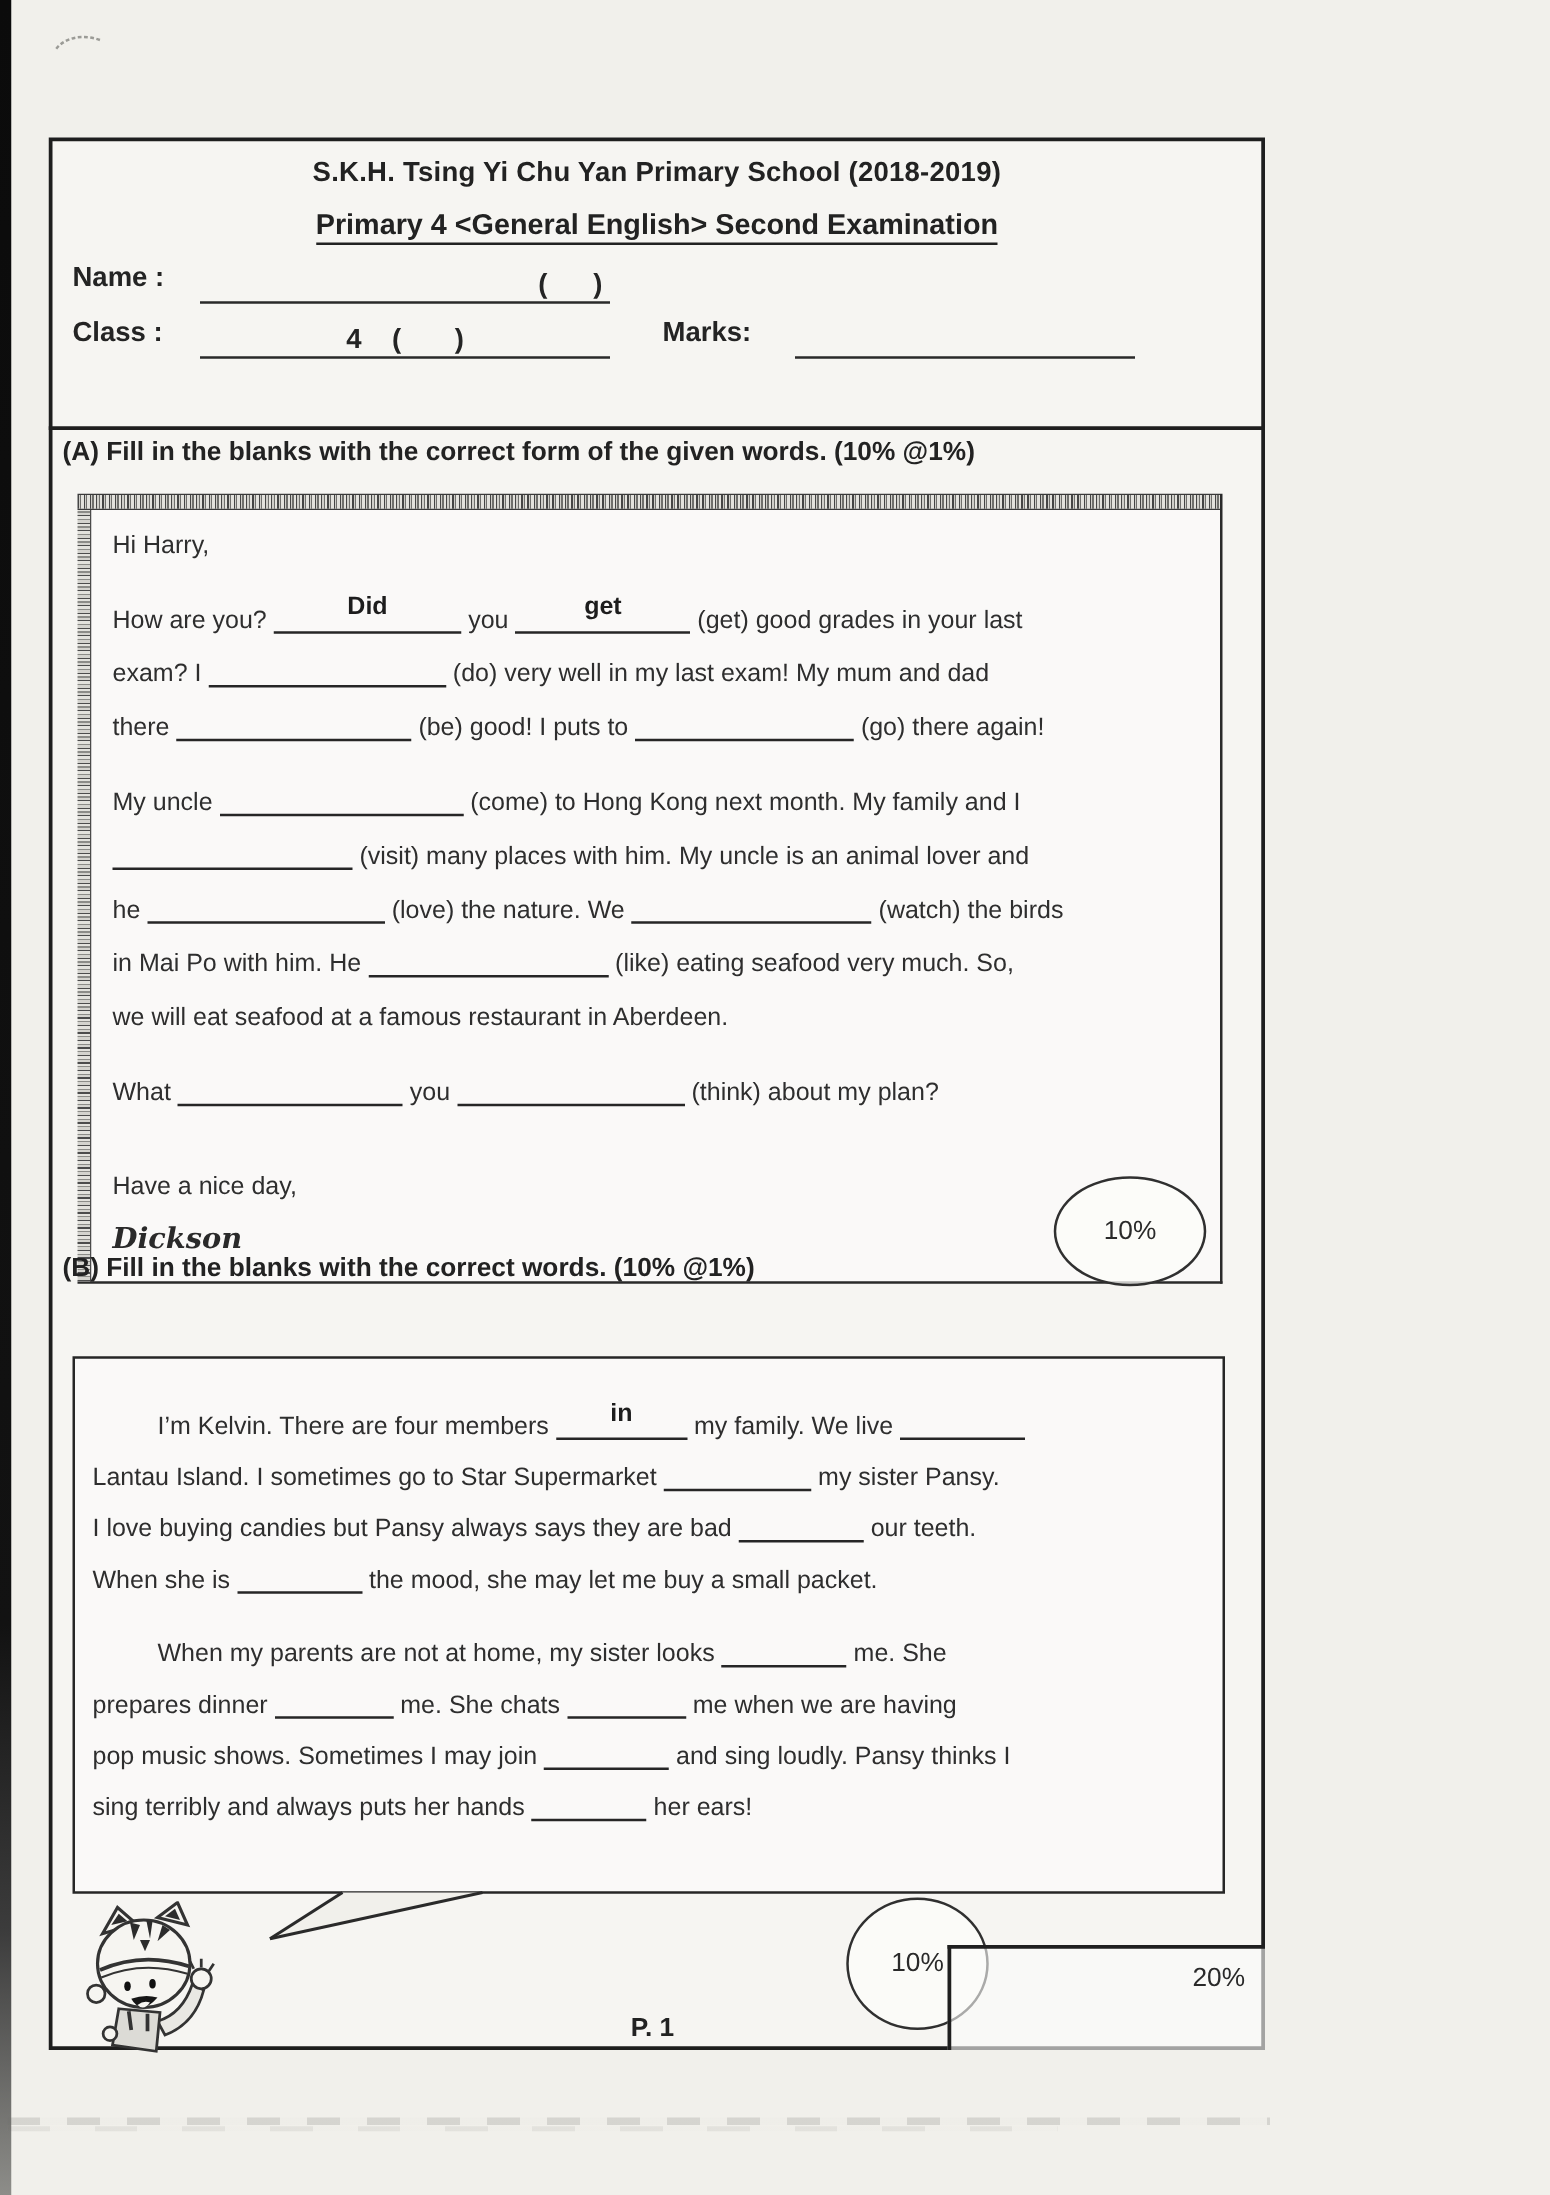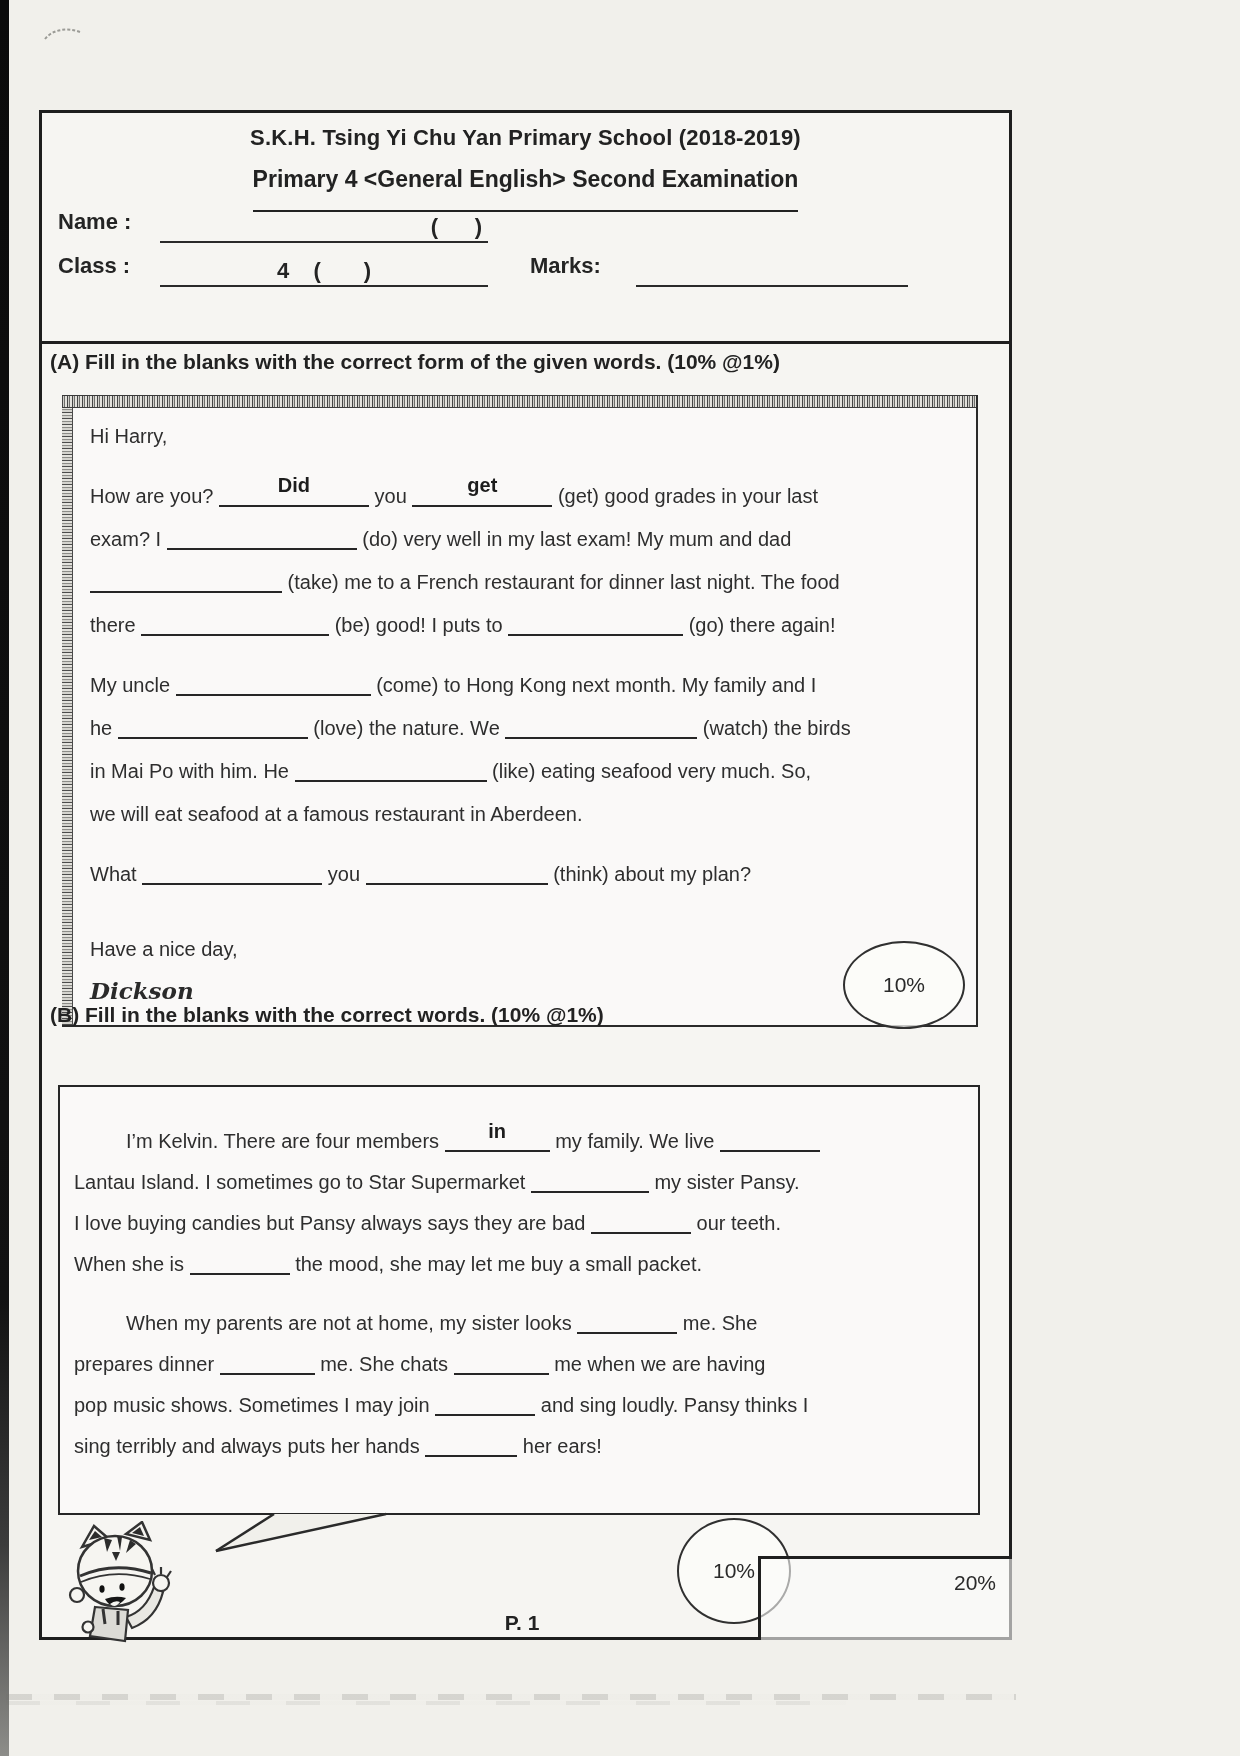--- a/index.html
+++ b/index.html
@@ -30,21 +30,21 @@
   }
   .outer {
     position:absolute; left:39px; top:110px; width:973px; height:1530px;
     border:3px solid #1e1e1e;
     background: rgba(255,255,255,.35);
   }
   .title { position:absolute; top:12px; left:0; right:0; text-align:center;
     font-size:22px; font-weight:bold; letter-spacing:.2px; color:#222; }
   .subtitle { position:absolute; top:53px; left:0; right:0; text-align:center;
     font-size:23px; font-weight:bold; color:#222; }
-  .subtitle span { border-bottom:2.5px solid #222; padding-bottom:18px; }
+  .subtitle span { border-bottom:2.5px solid #222; padding-bottom:2px; }
   .frow { position:absolute; left:0; width:100%; height:36px; }
   .flabel { position:absolute; font-size:22px; font-weight:bold; white-space:pre; color:#242424; }
   .fline { position:absolute; top:2px; height:32px; border-bottom:2.5px solid #2a2a2a; }
   .fline-text { position:absolute; left:0; right:0; bottom:1px; font-size:22px;
     font-weight:bold; white-space:pre; text-align:center; color:#242424; }
   .fline-paren { position:absolute; right:6px; bottom:1px; font-size:22px;
     font-weight:bold; white-space:pre; color:#242424; }
   .divider { position:absolute; left:-3px; right:-3px; top:228px; border-top:3px solid #1f1f1f; }
   .sechead { position:absolute; left:8px; font-size:21px; font-weight:bold; color:#222; white-space:nowrap; }
   .sechead.a { top:237px; }
@@ -146,23 +146,23 @@
 
     <div class="sechead a">(A) Fill in the blanks with the correct form of the given words. (10% @1%)</div>
 
     <div class="boxA">
       <div class="topstrip"></div>
       <div class="leftstrip"></div>
       <div class="contentA">
           <div class="line"><span>Hi Harry,</span></div>
           <div class="line gap"><span>How are you? </span><span class="blank" style="width: 150px;"><span class="answer">Did</span></span><span> you </span><span class="blank" style="width: 140px;"><span class="answer">get</span></span><span> (get) good grades in your last</span></div>
           <div class="line"><span>exam? I </span><span class="blank" style="width: 190px;"></span><span> (do) very well in my last exam! My mum and dad</span></div>
-          <div class="line"><span class="blank" style="width: 192px;"></span><span> (take) me to a French restaurant for dinner last night. The food</span></div>
           <div class="line"><span>there </span><span class="blank" style="width: 188px;"></span><span> (be) good! I puts to </span><span class="blank" style="width: 175px;"></span><span> (go) there again!</span></div>
           <div class="line gap"><span>My uncle </span><span class="blank" style="width: 195px;"></span><span> (come) to Hong Kong next month. My family and I</span></div>
+          <div class="line"><span class="blank" style="width: 192px;"></span><span> (visit) many places with him. My uncle is an animal lover and</span></div>
           <div class="line"><span>he </span><span class="blank" style="width: 190px;"></span><span> (love) the nature. We </span><span class="blank" style="width: 192px;"></span><span> (watch) the birds</span></div>
           <div class="line"><span>in Mai Po with him. He </span><span class="blank" style="width: 192px;"></span><span> (like) eating seafood very much. So,</span></div>
           <div class="line"><span>we will eat seafood at a famous restaurant in Aberdeen.</span></div>
           <div class="line gap"><span>What </span><span class="blank" style="width: 180px;"></span><span> you </span><span class="blank" style="width: 182px;"></span><span> (think) about my plan?</span></div>
         </div>
       <div class="contentA" style="top:auto;bottom:14px">
         <div class="closing-line">Have a nice day,</div>
         <div class="signature-line">Dickson</div>
       </div>
     </div>

